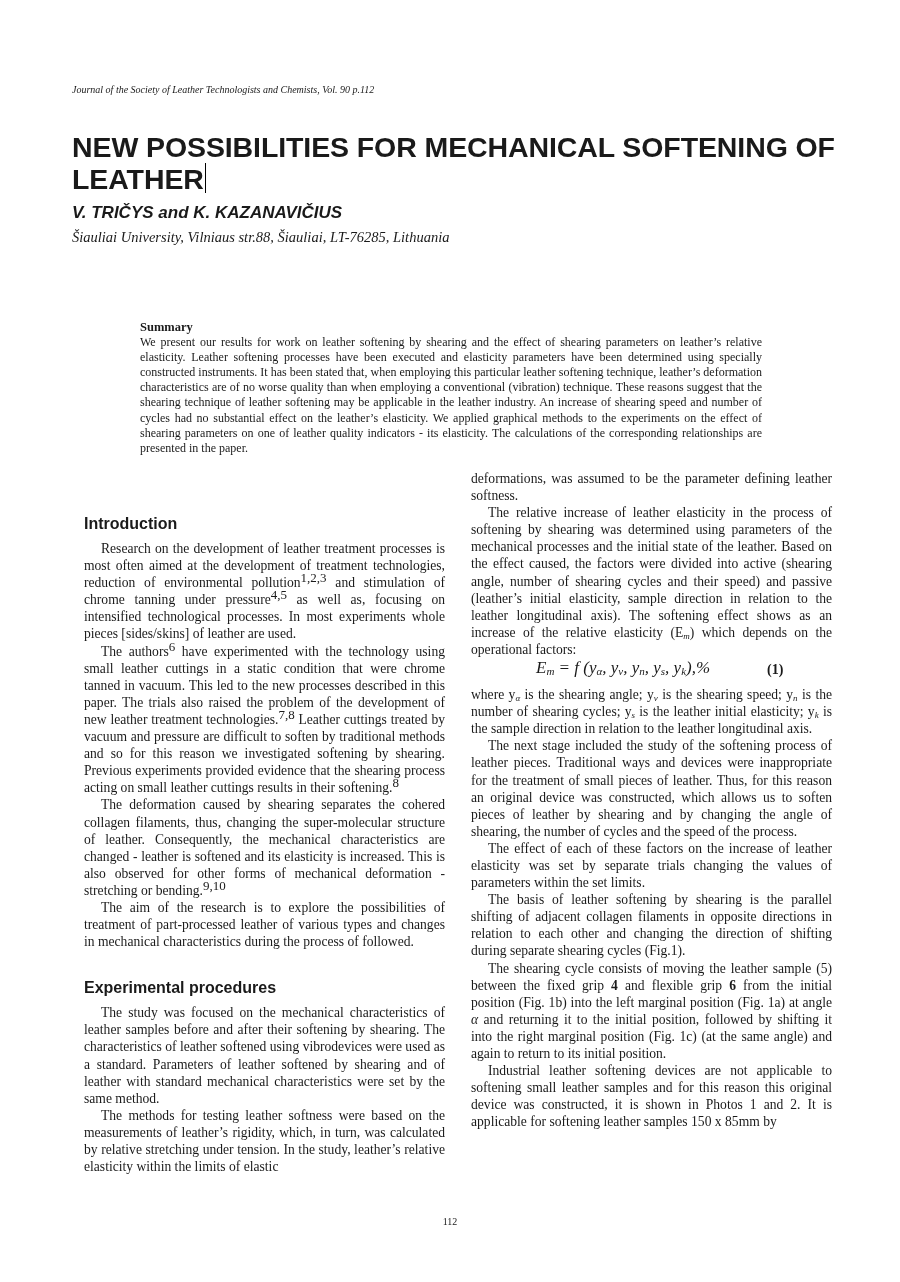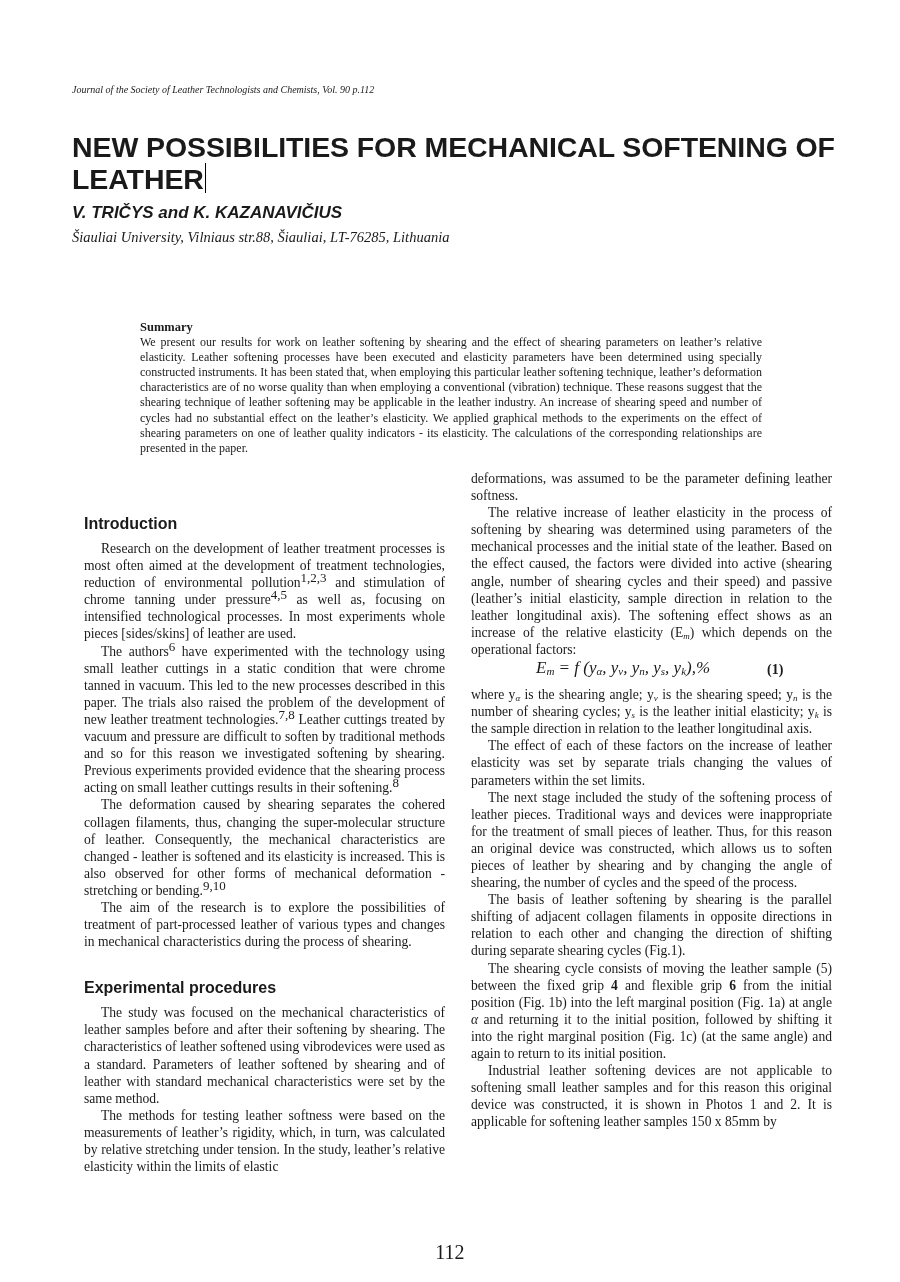--- a/index.html
+++ b/index.html
@@ -22,21 +22,21 @@
   .col p { margin: 0; text-indent: 17px; }
   .col p.noindent { text-indent: 0; }
   .col h2 { font-family: "Liberation Sans", "DejaVu Sans", sans-serif; font-size: 16px; font-weight: bold; margin: 0 0 6px 0; line-height: 20px; }
   .col h2.spaced { margin-top: 28px; }
   sup { font-size: 13px; line-height: 0; vertical-align: 5px; }
   sub { font-size: 9px; line-height: 0; vertical-align: -2px; }
   .eq { position: relative; height: 23px; margin: 1px 0 4px 0; font-style: italic; font-size: 17px; }
   .eq .expr { position: absolute; left: 65px; top: 0; }
   .eq .num { position: absolute; left: 296px; top: 2px; font-style: normal; font-weight: bold; font-size: 14px; }
   .eq sub { font-size: 11px; }
-  #page-number { position: absolute; left: 0; width: 900px; top: 1216px; text-align: center; font-size: 20px; margin-top: 25px; }
+  #page-number { position: absolute; left: 0; width: 900px; top: 1216px; text-align: center; font-size: 10px; }
 </style>
 </head>
 <body>
 
 <div id="journal-header" class="serif">Journal of the Society of Leather Technologists and Chemists, Vol. 90 p.112</div>
 
 <h1 id="title" class="sans"><span>NEW POSSIBILITIES FOR MECHANICAL SOFTENING OF LEATHER</span><span class="caret"></span></h1>
 
 <div id="authors" class="sans">V. TRIČYS and K. KAZANAVIČIUS</div>
 <div id="affiliation" class="serif">Šiauliai University, Vilniaus str.88, Šiauliai, LT-76285, Lithuania</div>
@@ -44,37 +44,37 @@
 <div id="summary" class="serif">
   <span class="sum-head">Summary</span>
   <span>We present our results for work on leather softening by shearing and the effect of shearing parameters on leather’s relative elasticity. Leather softening processes have been executed and elasticity parameters have been determined using specially constructed instruments. It has been stated that, when employing this particular leather softening technique, leather’s deformation characteristics are of no worse quality than when employing a conventional (vibration) technique. These reasons suggest that the shearing technique of leather softening may be applicable in the leather industry. An increase of shearing speed and number of cycles had no substantial effect on the leather’s elasticity. We applied graphical methods to the experiments on the effect of shearing parameters on one of leather quality indicators - its elasticity. The calculations of the corresponding relationships are presented in the paper.</span>
 </div>
 
 <div id="col-left" class="col serif">
   <h2>Introduction</h2>
   <p><span>Research on the development of leather treatment processes is most often aimed at the development of treatment technologies, reduction of environmental pollution</span><sup>1,2,3</sup><span> and stimulation of chrome tanning under pressure</span><sup>4,5</sup><span> as well as, focusing on intensified technological processes. In most experiments whole pieces [sides/skins] of leather are used.</span></p>
   <p><span>The authors</span><sup>6</sup><span> have experimented with the technology using small leather cuttings in a static condition that were chrome tanned in vacuum. This led to the new processes described in this paper. The trials also raised the problem of the development of new leather treatment technologies.</span><sup>7,8</sup><span> Leather cuttings treated by vacuum and pressure are difficult to soften by traditional methods and so for this reason we investigated softening by shearing. Previous experiments provided evidence that the shearing process acting on small leather cuttings results in their softening.</span><sup>8</sup></p>
   <p><span>The deformation caused by shearing separates the cohered collagen filaments, thus, changing the super-molecular structure of leather. Consequently, the mechanical characteristics are changed - leather is softened and its elasticity is increased. This is also observed for other forms of mechanical deformation - stretching or bending.</span><sup>9,10</sup></p>
-  <p>The aim of the research is to explore the possibilities of treatment of part-processed leather of various types and changes in mechanical characteristics during the process of shearing.</p>
+  <p>The aim of the research is to explore the possibilities of treatment of part-processed leather of various types and changes in mechanical characteristics during the process of followed.</p>
 
   <h2 class="spaced">Experimental procedures</h2>
   <p>The study was focused on the mechanical characteristics of leather samples before and after their softening by shearing. The characteristics of leather softened using vibrodevices were used as a standard. Parameters of leather softened by shearing and of leather with standard mechanical characteristics were set by the same method.</p>
   <p>The methods for testing leather softness were based on the measurements of leather’s rigidity, which, in turn, was calculated by relative stretching under tension. In the study, leather’s relative elasticity within the limits of elastic</p>
 </div>
 
 <div id="col-right" class="col serif">
   <p class="noindent">deformations, was assumed to be the parameter defining leather softness.</p>
   <p><span>The relative increase of leather elasticity in the process of softening by shearing was determined using parameters of the mechanical processes and the initial state of the leather. Based on the effect caused, the factors were divided into active (shearing angle, number of shearing cycles and their speed) and passive (leather’s initial elasticity, sample direction in relation to the leather longitudinal axis). The softening effect shows as an increase of the relative elasticity (E</span><sub style="font-style:italic">m</sub><span>) which depends on the operational factors:</span></p>
 
   <div class="eq serif">
     <span class="expr"><span>E</span><sub>m</sub><span> = f (y</span><sub>α</sub><span>, y</span><sub>v</sub><span>, y</span><sub>n</sub><span>, y</span><sub>s</sub><span>, y</span><sub>k</sub><span>),%</span></span>
     <span class="num">(1)</span>
   </div>
 
   <p class="noindent"><span>where y</span><sub style="font-style:italic">α</sub><span> is the shearing angle; y</span><sub style="font-style:italic">v</sub><span> is the shearing speed; y</span><sub style="font-style:italic">n</sub><span> is the number of shearing cycles; y</span><sub style="font-style:italic">s</sub><span> is the leather initial elasticity; y</span><sub style="font-style:italic">k</sub><span> is the sample direction in relation to the leather longitudinal axis.</span></p>
+  <p>The next stage included the study of the softening process of leather pieces. Traditional ways and devices were inappropriate for the treatment of small pieces of leather. Thus, for this reason an original device was constructed, which allows us to soften pieces of leather by shearing and by changing the angle of shearing, the number of cycles and the speed of the process.</p>
   <p>The effect of each of these factors on the increase of leather elasticity was set by separate trials changing the values of parameters within the set limits.</p>
-  <p>The next stage included the study of the softening process of leather pieces. Traditional ways and devices were inappropriate for the treatment of small pieces of leather. Thus, for this reason an original device was constructed, which allows us to soften pieces of leather by shearing and by changing the angle of shearing, the number of cycles and the speed of the process.</p>
   <p>The basis of leather softening by shearing is the parallel shifting of adjacent collagen filaments in opposite directions in relation to each other and changing the direction of shifting during separate shearing cycles (Fig.1).</p>
   <p><span>The shearing cycle consists of moving the leather sample (5) between the fixed grip </span><b>4</b><span> and flexible grip </span><b>6</b><span> from the initial position (Fig. 1b) into the left marginal position (Fig. 1a) at angle </span><i>α</i><span> and returning it to the initial position, followed by shifting it into the right marginal position (Fig. 1c) (at the same angle) and again to return to its initial position.</span></p>
   <p>Industrial leather softening devices are not applicable to softening small leather samples and for this reason this original device was constructed, it is shown in Photos 1 and 2. It is applicable for softening leather samples 150 x 85mm by</p>
 </div>
 
 <div id="page-number" class="serif">112</div>
 
 </body></html>

